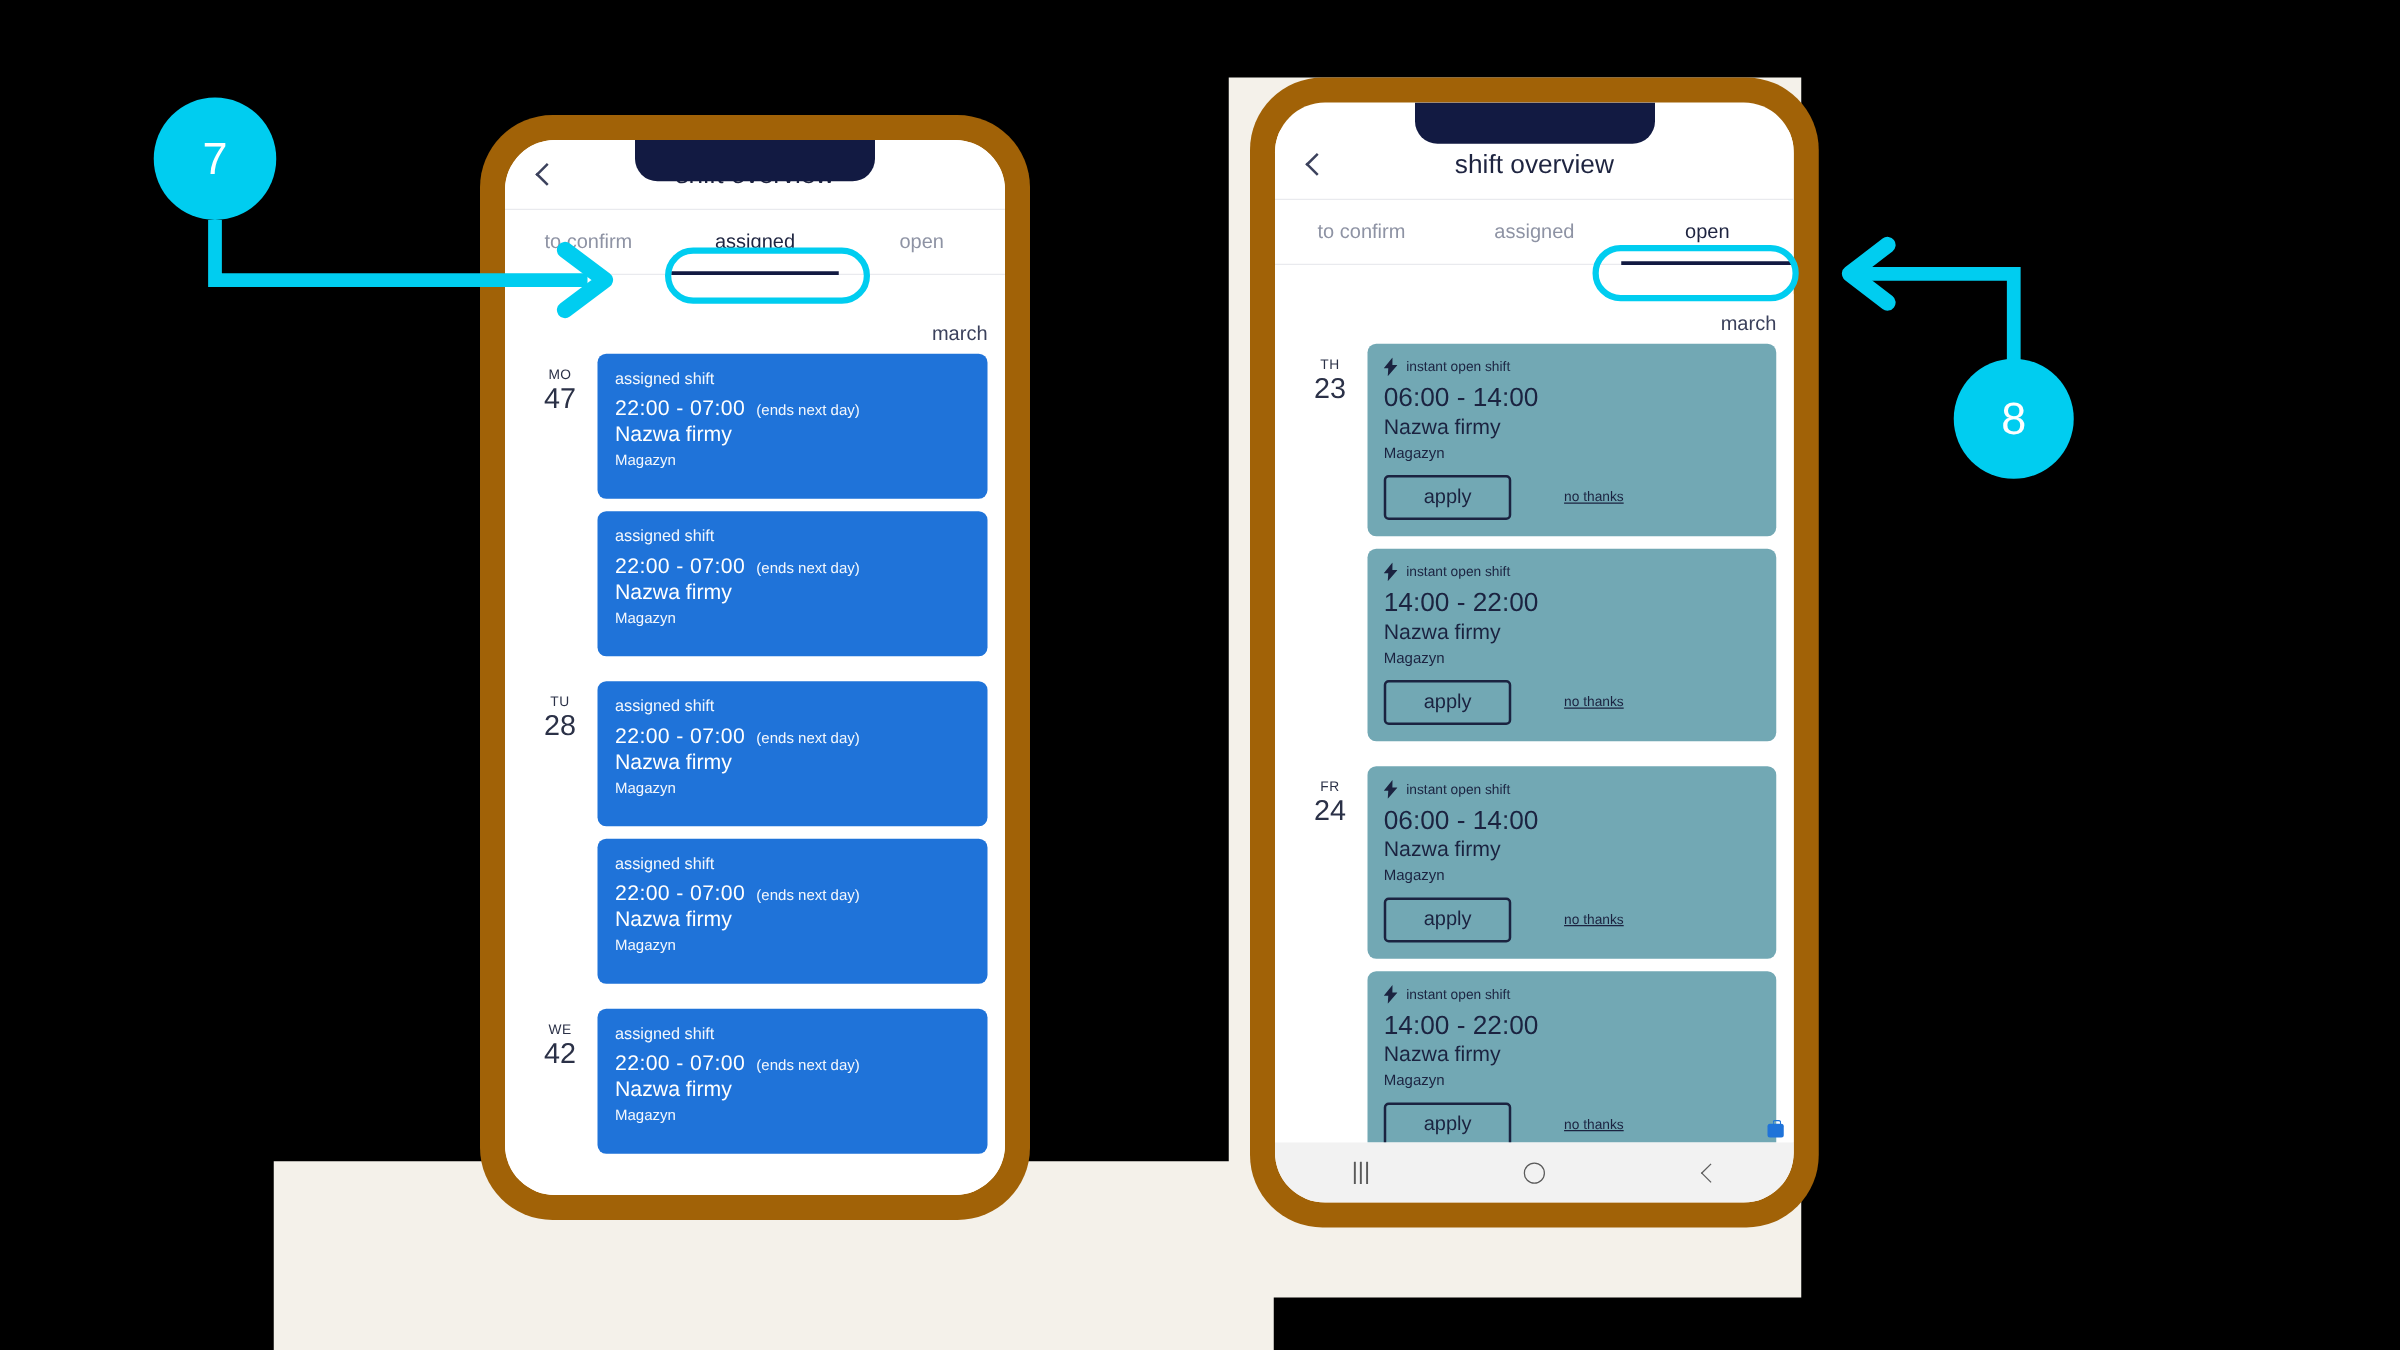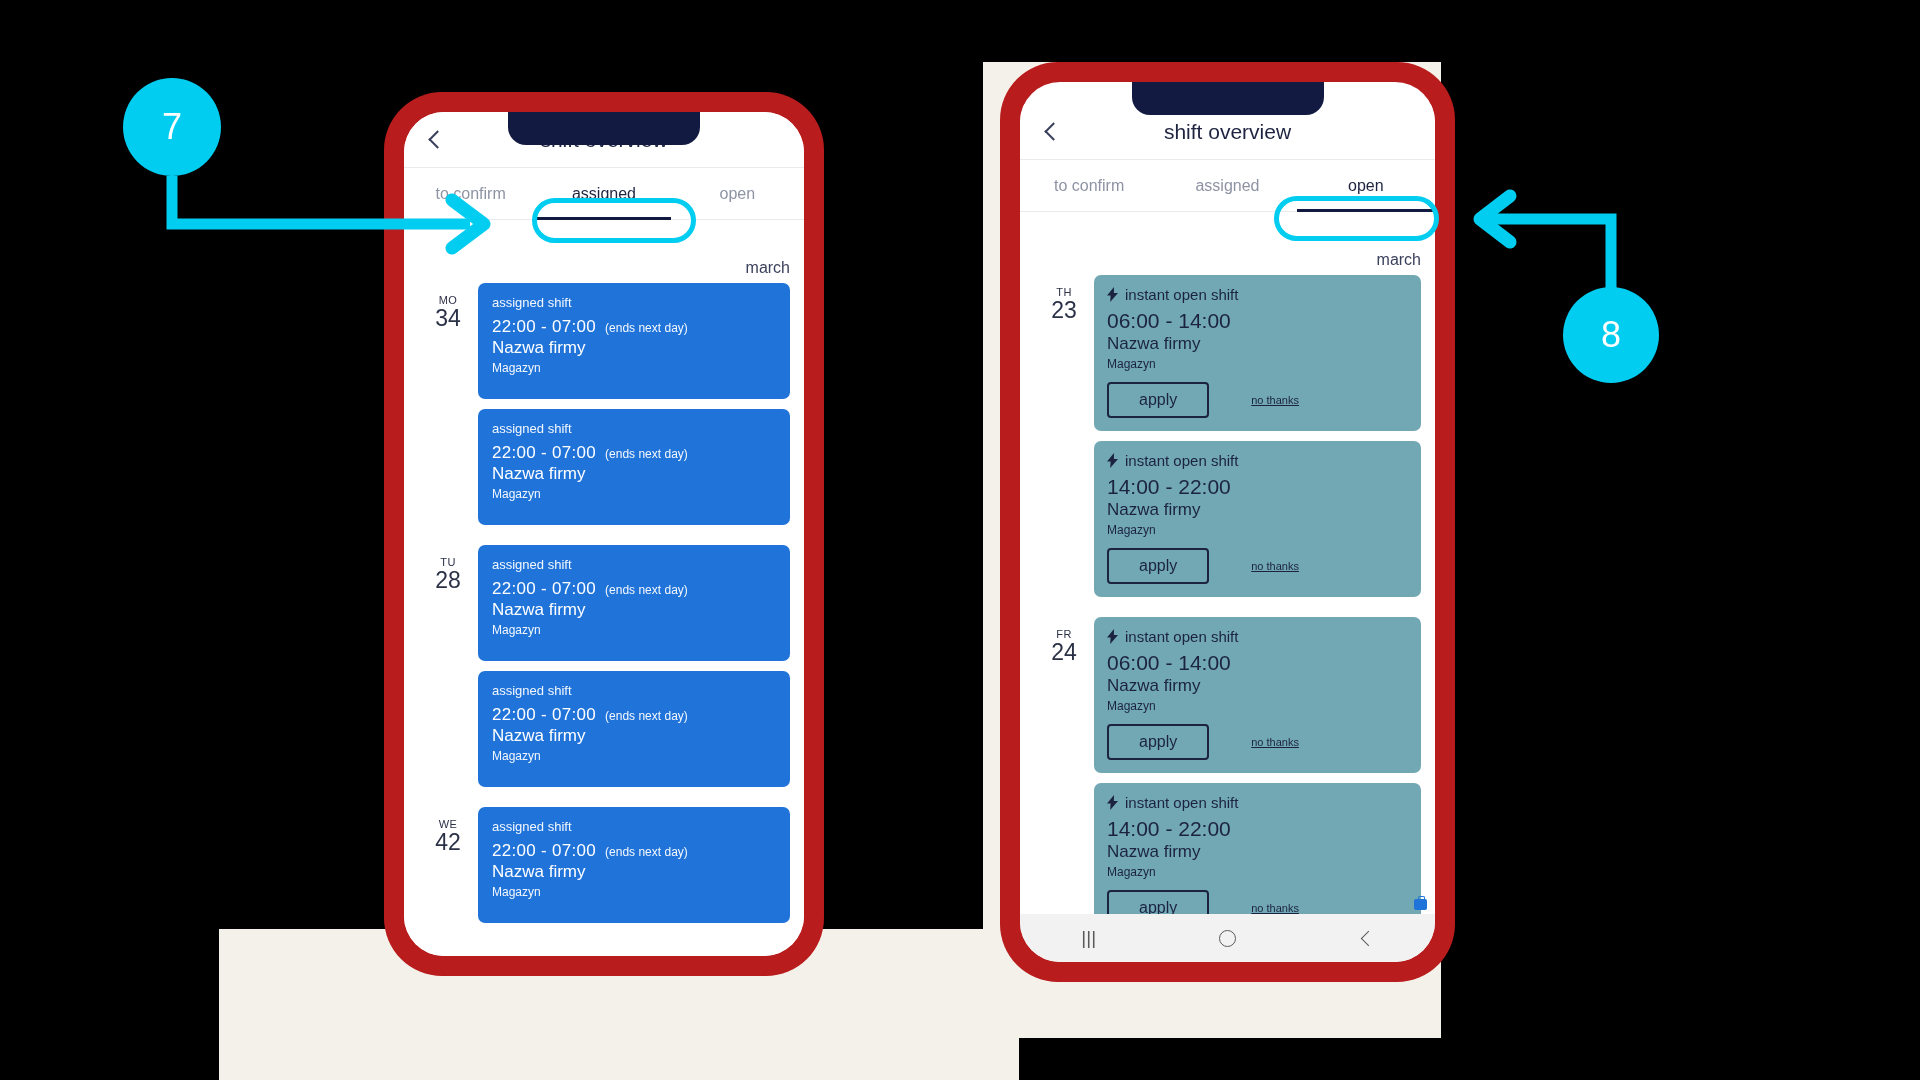--- a/index.html
+++ b/index.html
@@ -7,21 +7,21 @@
   body { font-family:"Liberation Sans", sans-serif; }
 
   #stage { position:relative; width:1920px; height:1080px; background:#000; }
 
   
   .cream { position:absolute; background:#f4f1ea; }
   #cream-left  { left:219px;  top:929px;  width:800px; height:151px; }
   #cream-right { left:983px;  top:62px;   width:458px; height:976px; }
 
   
-  .phone { position:absolute; background:#b91c1c; border-radius:58px; padding:20px; }
+  .phone { position:absolute; background:#a16207; border-radius:58px; padding:20px; }
   #phone-left  { left:384px;  top:92px;  width:440px; height:884px; }
   #phone-right { left:1000px; top:62px;  width:455px; height:920px; }
 
   .screen { position:relative; width:100%; height:100%; background:#fff;
             border-radius:40px; overflow:hidden; }
   .notch { position:absolute; top:0; left:50%; transform:translateX(-50%);
            width:192px; height:33px; background:#121a42;
            border-bottom-left-radius:18px; border-bottom-right-radius:18px; z-index:6; }
 
   
@@ -66,21 +66,21 @@
   .ca-kind { font-size:13px; opacity:.95; margin-bottom:7px; }
   .ca-timeline { display:flex; align-items:baseline; gap:9px; }
   .ca-time { font-size:17px; letter-spacing:.3px; }
   .ca-note { font-size:12px; opacity:.95; }
   .ca-company { font-size:17px; margin-top:1px; }
   .ca-dept { font-size:12px; opacity:.95; margin-top:3px; }
 
   
   .card-open { background:#72a8b4; border-radius:7px; padding:11px 13px 13px;
                margin-bottom:10px; color:#1b2340; }
-  .co-kind { display:flex; align-items:center; gap:7px; font-size:15px; margin-bottom:6px; }
+  .co-kind { display:flex; align-items:center; gap:7px; font-size:11px; margin-bottom:6px; }
   .bolt { width:11px; height:15px; flex:0 0 11px; }
   .co-time { font-size:21px; }
   .co-company { font-size:17px; margin-top:1px; }
   .co-dept { font-size:12px; margin-top:3px; }
   .co-actions { display:flex; align-items:center; gap:42px; margin-top:11px; }
   .btn-apply { border:2px solid #1b2340; border-radius:4px; background:transparent;
                color:#1b2340; font-size:16px; padding:7px 30px; cursor:pointer;
                font-family:inherit; }
   .btn-nothanks { font-size:11px; color:#1b2340; cursor:pointer;text-decoration:underline; }
 
@@ -135,21 +135,21 @@
         <div class="tab">open</div>
         <div class="tab-underline" style="left:33.33%;width:33.33%;"></div>
       </div>
 
       <div class="list" id="list-left">
         <div class="month">march</div>
         <div id="left-days">
             <div class="day-row">
               <div class="day-col">
                 <div class="dow">MO</div>
-                <div class="dnum">34</div>
+                <div class="dnum">47</div>
               </div>
               <div class="cards-col">
                 <div class="card-assigned">
                   <div class="ca-kind">assigned shift</div>
                   <div class="ca-timeline">
                     <span class="ca-time">22:00 - 07:00</span>
                     <span class="ca-note">(ends next day)</span>
                   </div>
                   <div class="ca-company">Nazwa firmy</div>
                   <div class="ca-dept">Magazyn</div>

